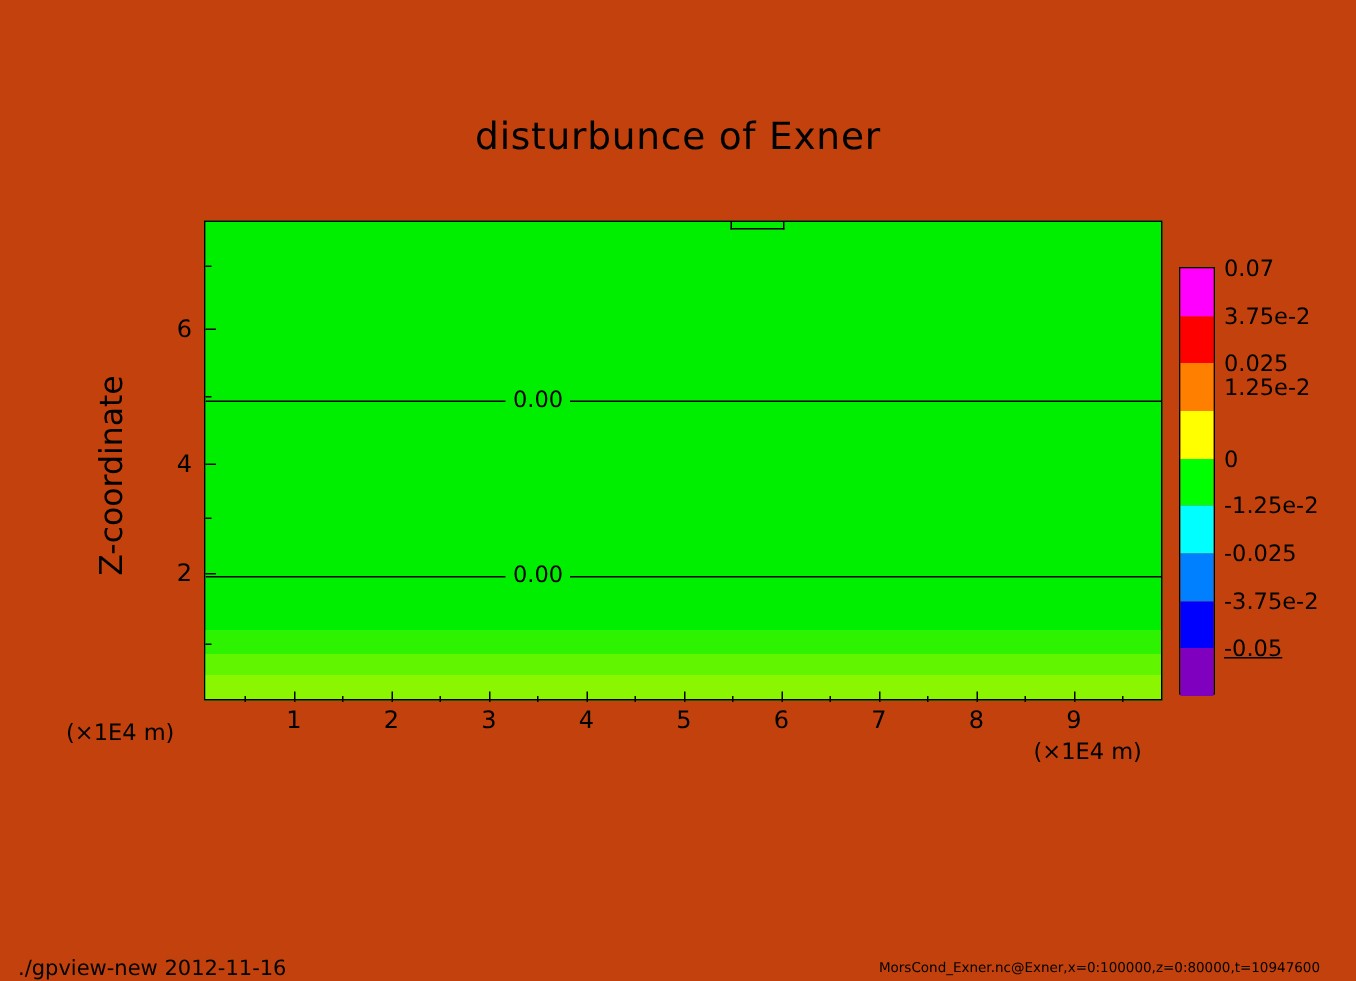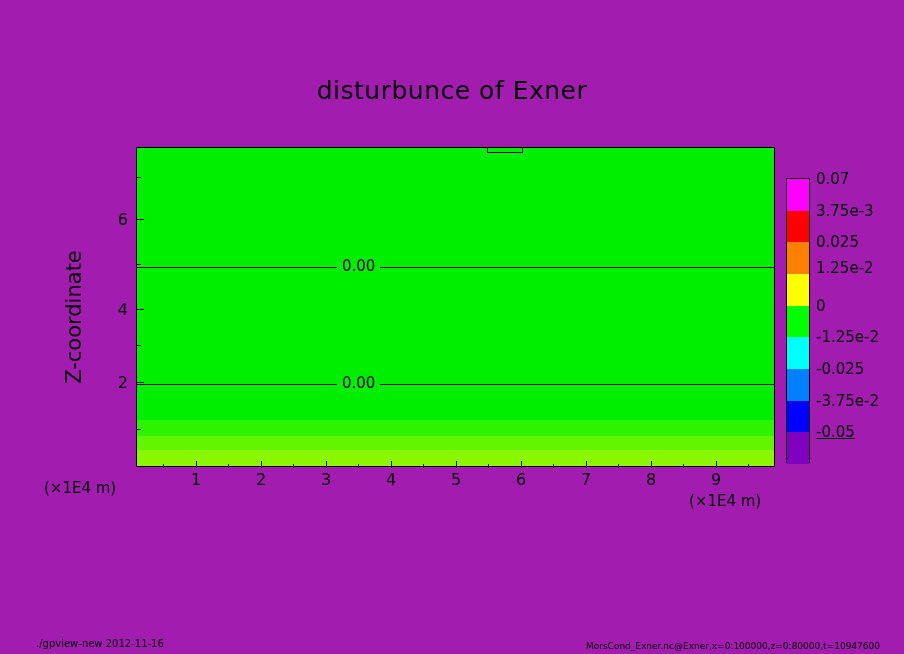--- a/index.html
+++ b/index.html
@@ -4,21 +4,21 @@
 <style>
   html, body {
     margin: 0;
     padding: 0;
     background: #ffffff;
   }
   #page {
     position: relative;
     width: 904px;
     height: 654px;
-    background: #a21caf;
+    background: #c2410c;
     font-family: "DejaVu Sans", sans-serif;
     overflow: hidden;
   }
 
   
   #chart-title {
     position: absolute;
     left: 0;
     top: 76px;
     width: 904px;
@@ -191,23 +191,23 @@
   }
   #time-stamp {
     position: absolute;
     left: 636px;
     top: 594px;
     font-size: 15px;
     color: #000;
   }
   #footer-left {
     position: absolute;
-    left: 36px;
+    left: 12px;
     top: 638px;
-    font-size: 10px;
+    font-size: 14px;
     color: #000;
   }
   #footer-right {
     position: absolute;
     right: 24px;
     top: 641px;
     font-size: 9px;
     color: #000;
     text-align: right;
   }
@@ -289,21 +289,21 @@
       <div class="cb-cell" style="height: 31.6667px; background: rgb(0, 255, 255);"></div>
       <div class="cb-cell" style="height: 31.6667px; background: rgb(0, 128, 255);"></div>
       <div class="cb-cell" style="height: 31.6667px; background: rgb(0, 0, 255);"></div>
       <div class="cb-cell" style="height: 31.6667px; background: rgb(128, 0, 192);"></div>
     </div>
 
   <div id="footer-left">./gpview-new  2012-11-16</div>
   <div id="footer-right">MorsCond_Exner.nc@Exner,x=0:100000,z=0:80000,t=10947600</div>
 
 <div class="cb-tick-label" style="top: 179px;">0.07</div>
-    <div class="cb-tick-label" style="top: 210.667px;">3.75e-3</div>
+    <div class="cb-tick-label" style="top: 210.667px;">3.75e-2</div>
     <div class="cb-tick-label" style="top: 242.333px;">0.025</div>
-    <div class="cb-tick-label" style="top: 268px;">1.25e-2</div>
+    <div class="cb-tick-label" style="top: 258px;">1.25e-2</div>
     <div class="cb-tick-label" style="top: 305.667px;">0</div>
     <div class="cb-tick-label" style="top: 337.333px;">-1.25e-2</div>
     <div class="cb-tick-label" style="top: 369px;">-0.025</div>
     <div class="cb-tick-label" style="top: 400.667px;">-3.75e-2</div>
     <div class="cb-tick-label" style="top: 432.333px; text-decoration: underline;">-0.05</div>
   </div>
 
 </body></html>

